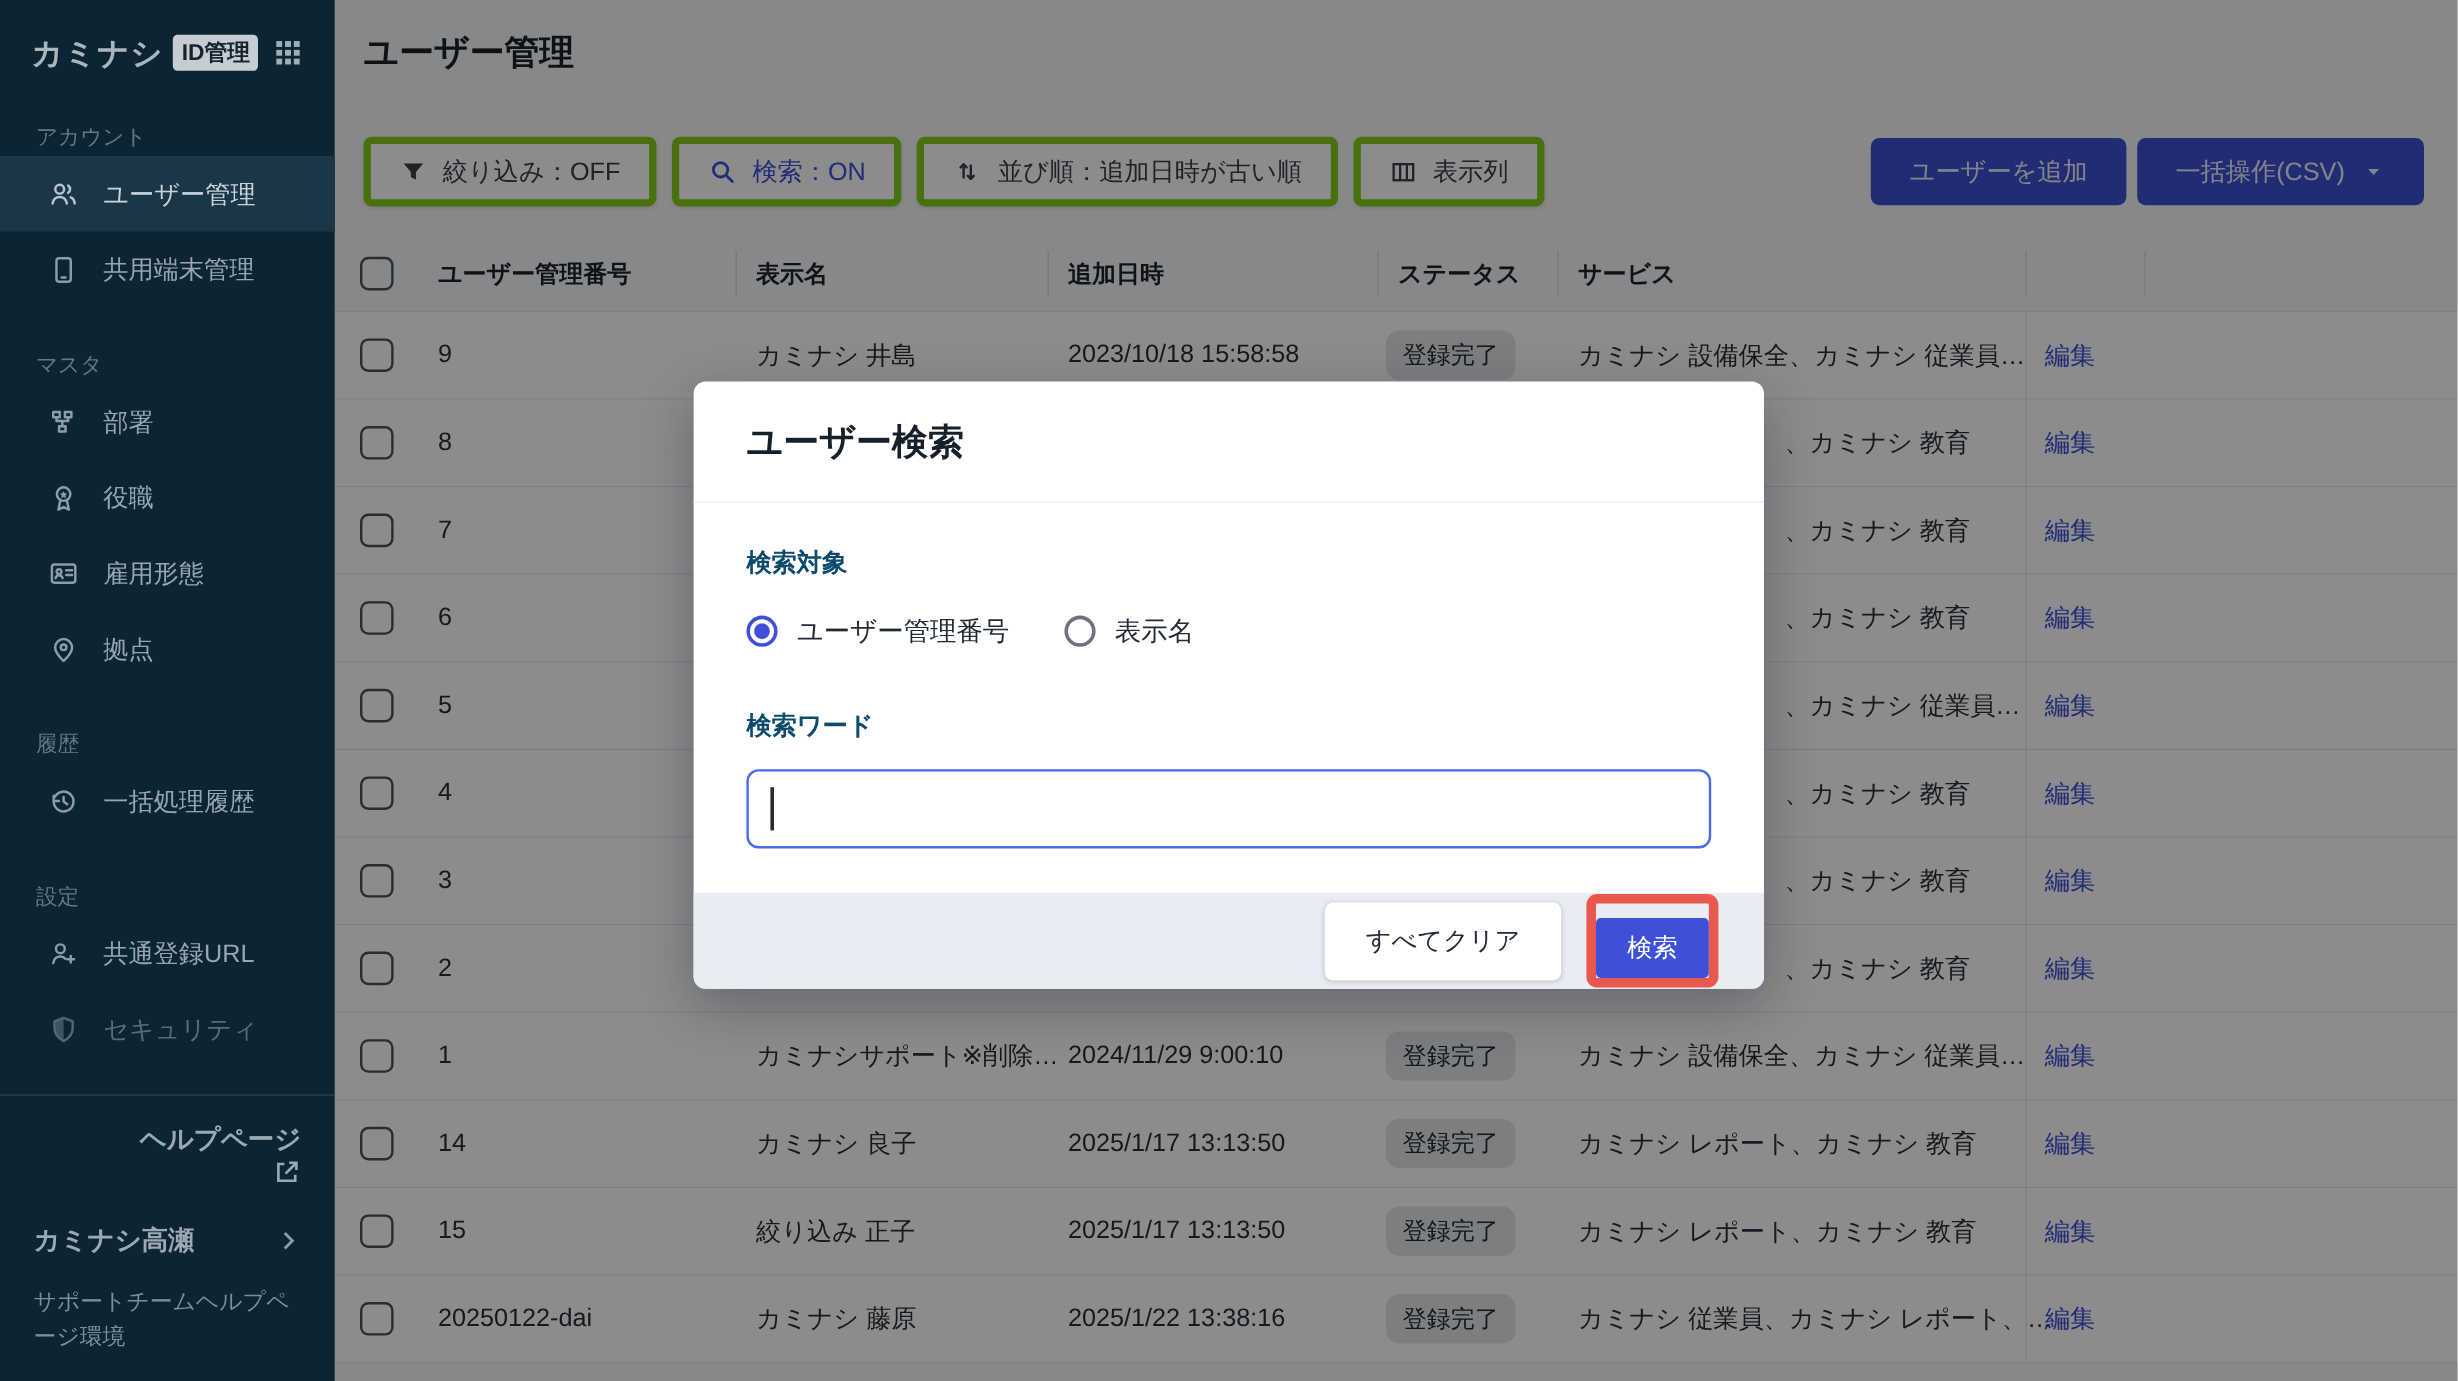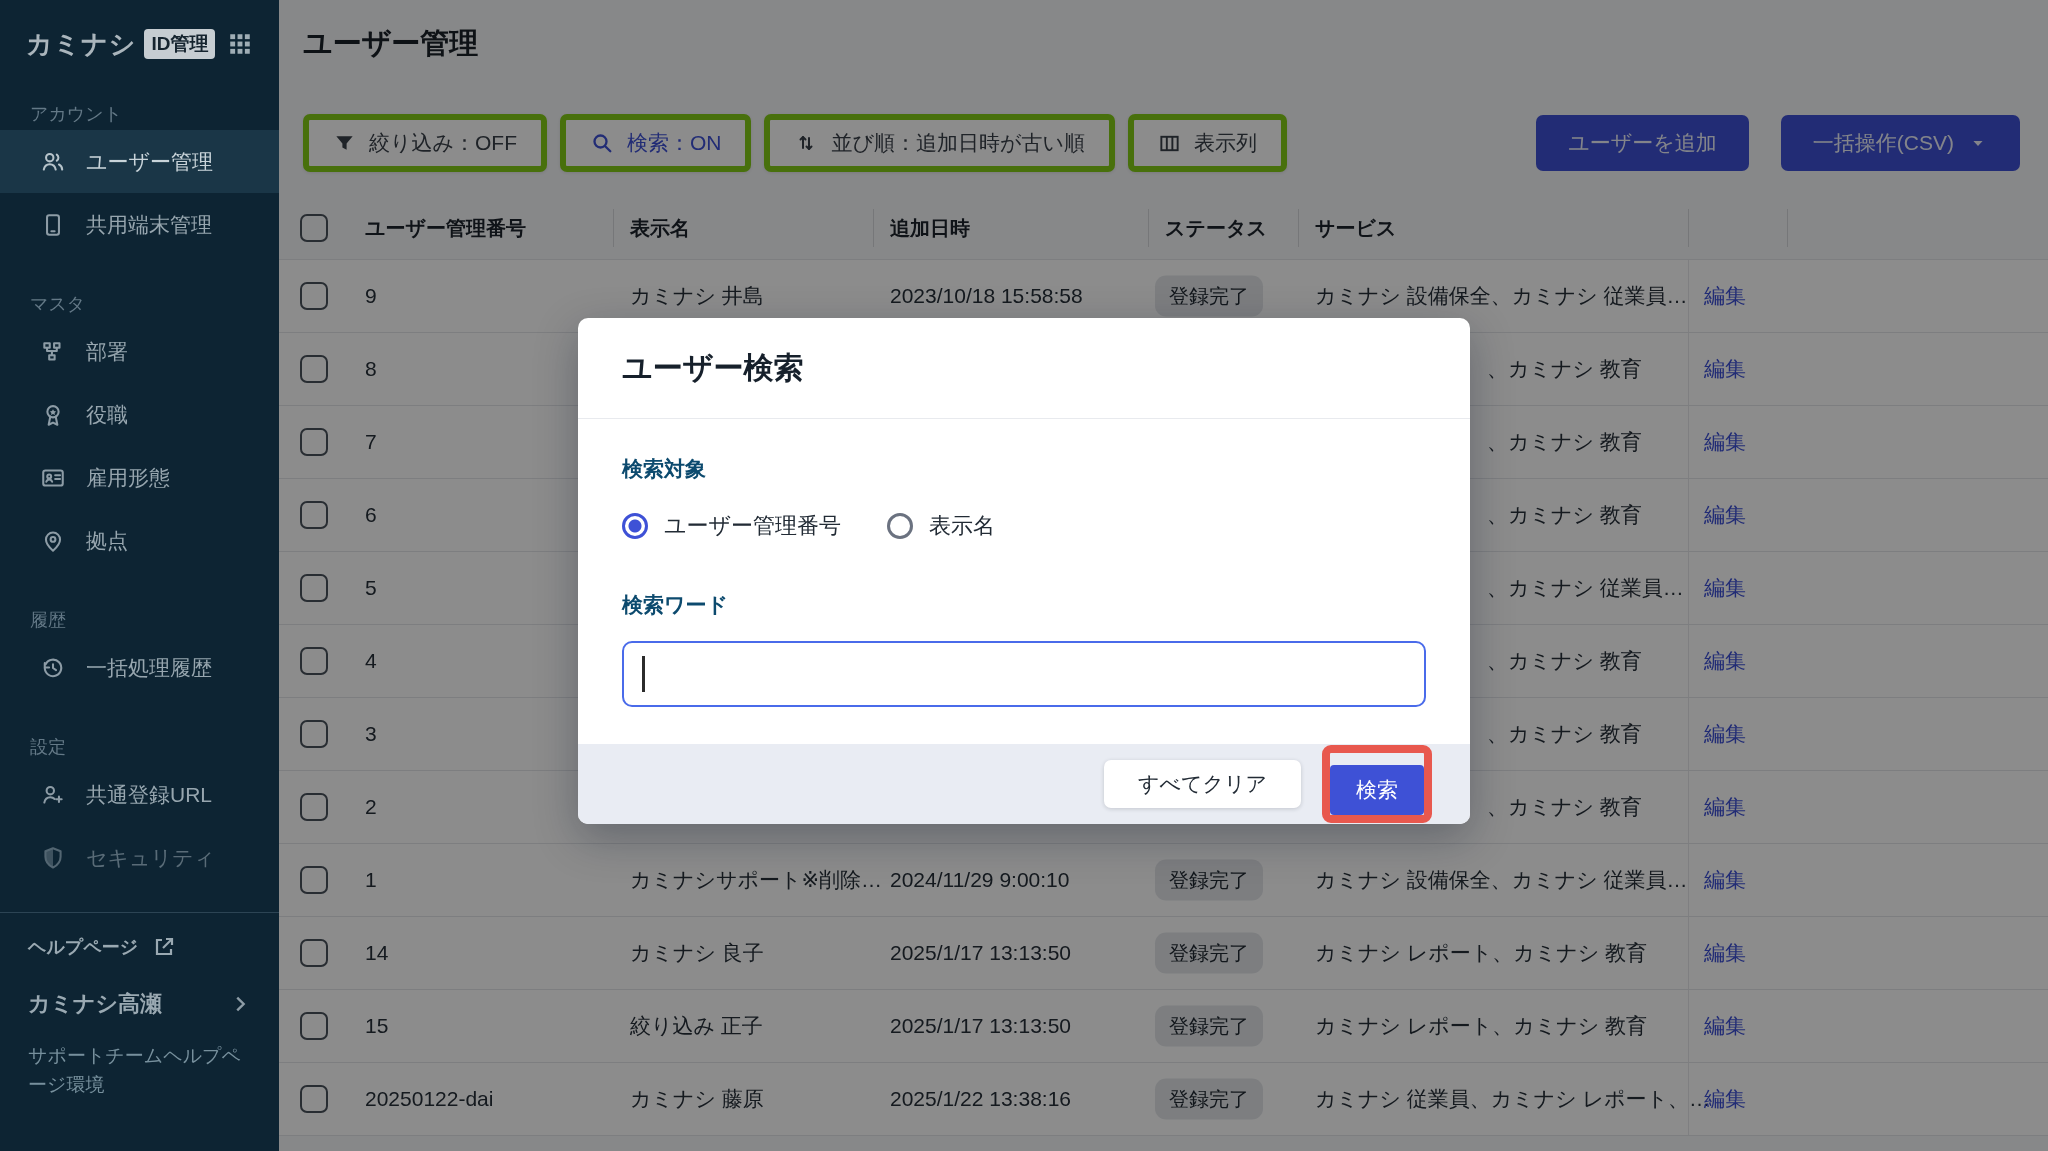--- a/index.html
+++ b/index.html
@@ -31,40 +31,40 @@
   }
   .side-item .s-icon { width:30px; height:30px; margin-right:18px; display:flex; align-items:center; justify-content:center; color:#8d9ca6; flex:0 0 30px; }
   .side-item.active { background:#1a3647; color:#c9d4da; }
   .side-item.active .s-icon { color:#b7c4cb; }
   .side-item.disabled { opacity:.55; }
   .side-item.clipped { opacity:.5; }
   .side-bottom {
     position:absolute; top:912px; left:0; right:0; bottom:0;
     border-top:1px solid #2c4454; padding:22px 28px 0 28px;
   }
-  .help-row { display:flex; align-items:center; font-size:18px; color:#9aa9b2; font-weight:bold; }
+  .help-row { display:flex; align-items:flex-end; font-size:22px; color:#9aa9b2; font-weight:bold;flex-direction:column; }
   .help-row .ext { margin-left:14px; display:flex; color:#9aa9b2; }
   .account-row { margin-top:30px; display:flex; align-items:center; font-size:22px; font-weight:bold; color:#9aa9b2; }
   .account-row .chev { margin-left:auto; display:flex; color:#8d9ca6; }
   .env-note { margin-top:22px; font-size:19px; line-height:29px; color:#77909d; }
 
   
   .content { position:relative; flex:1; background:#f6f7f9; }
   .page-title { position:absolute; left:24px; top:24px; font-size:29px; font-weight:bold; color:#1a2129; }
   .toolbar { position:absolute; left:24px; right:28px; top:113px; height:60px; display:flex; align-items:center; }
   .t-btn {
     height:58px; display:flex; align-items:center; gap:13px; padding:0 24px; margin-right:13px;
     background:#ffffff; border:6px solid #84cc16; border-radius:7px;
     box-shadow:0 1px 3px rgba(20,30,40,.10); font-size:21px; color:#3a414a; cursor:pointer; white-space:nowrap;
   }
   .t-btn .t-icon { display:flex; }
   .t-btn.active { color:#3e51d6; }
   .t-spacer { flex:1; }
   .p-btn {
-    height:56px; display:flex; align-items:center; gap:14px; padding:0 32px; margin-left:32px;
+    height:56px; display:flex; align-items:center; gap:14px; padding:0 32px; margin-left:9px;
     background:#3e51d6; color:#eef1fb; font-size:21px; border:none; border-radius:7px; cursor:pointer; white-space:nowrap;
   }
 
   
   .table { position:absolute; left:0; right:0; top:196px; }
   .thead { position:relative; height:64px; font-size:20px; font-weight:bold; color:#1d242c; border-bottom:1px solid #e4e6e9; }
   .thead .hcell { position:absolute; top:19px; white-space:nowrap; }
   .vsep { position:absolute; width:1px; background:#d7d9dd; top:13px; height:38px; }
   .vline-full { position:absolute; width:1px; background:#e7e8ec; top:0; bottom:0; }
   .trow { position:relative; height:73px; background:#ffffff; border-bottom:1px solid #e4e6e9; font-size:21px; color:#27303a; }
@@ -97,21 +97,21 @@
   .kw-input {
     margin-top:22px; width:804px; height:66px; border:2px solid #4a6bea; border-radius:10px;
     background:#fff; display:flex; align-items:center; padding:0 18px; font-size:22px; color:#222; cursor:text;
   }
   .caret { width:2.5px; height:36px; background:#2b2b2b; }
   .modal-footer {
     flex:0 0 80px; background:#e9ecf3; border-radius:0 0 10px 10px;
     display:flex; align-items:center; justify-content:flex-end; padding-right:38px;
   }
   .clear-btn {
-    height:48px; padding:0 34px; background:#ffffff; border:none; border-radius:7px;
+    height:65px; padding:0 34px; background:#ffffff; border:none; border-radius:7px;
     box-shadow:0 1px 4px rgba(20,30,40,.18); font-size:21px; color:#222b35; cursor:pointer; white-space:nowrap;
   }
   .highlight-box { margin-left:21px; border:8px solid #e8584e; border-radius:9px; }
   .search-btn {
     height:50px; padding:0 26px; background:#3e51d6; border:none; border-radius:4px;
     font-size:21px; color:#ffffff; cursor:pointer; white-space:nowrap;margin-top:12px;
   }
 </style>
 </head>
 <body>

